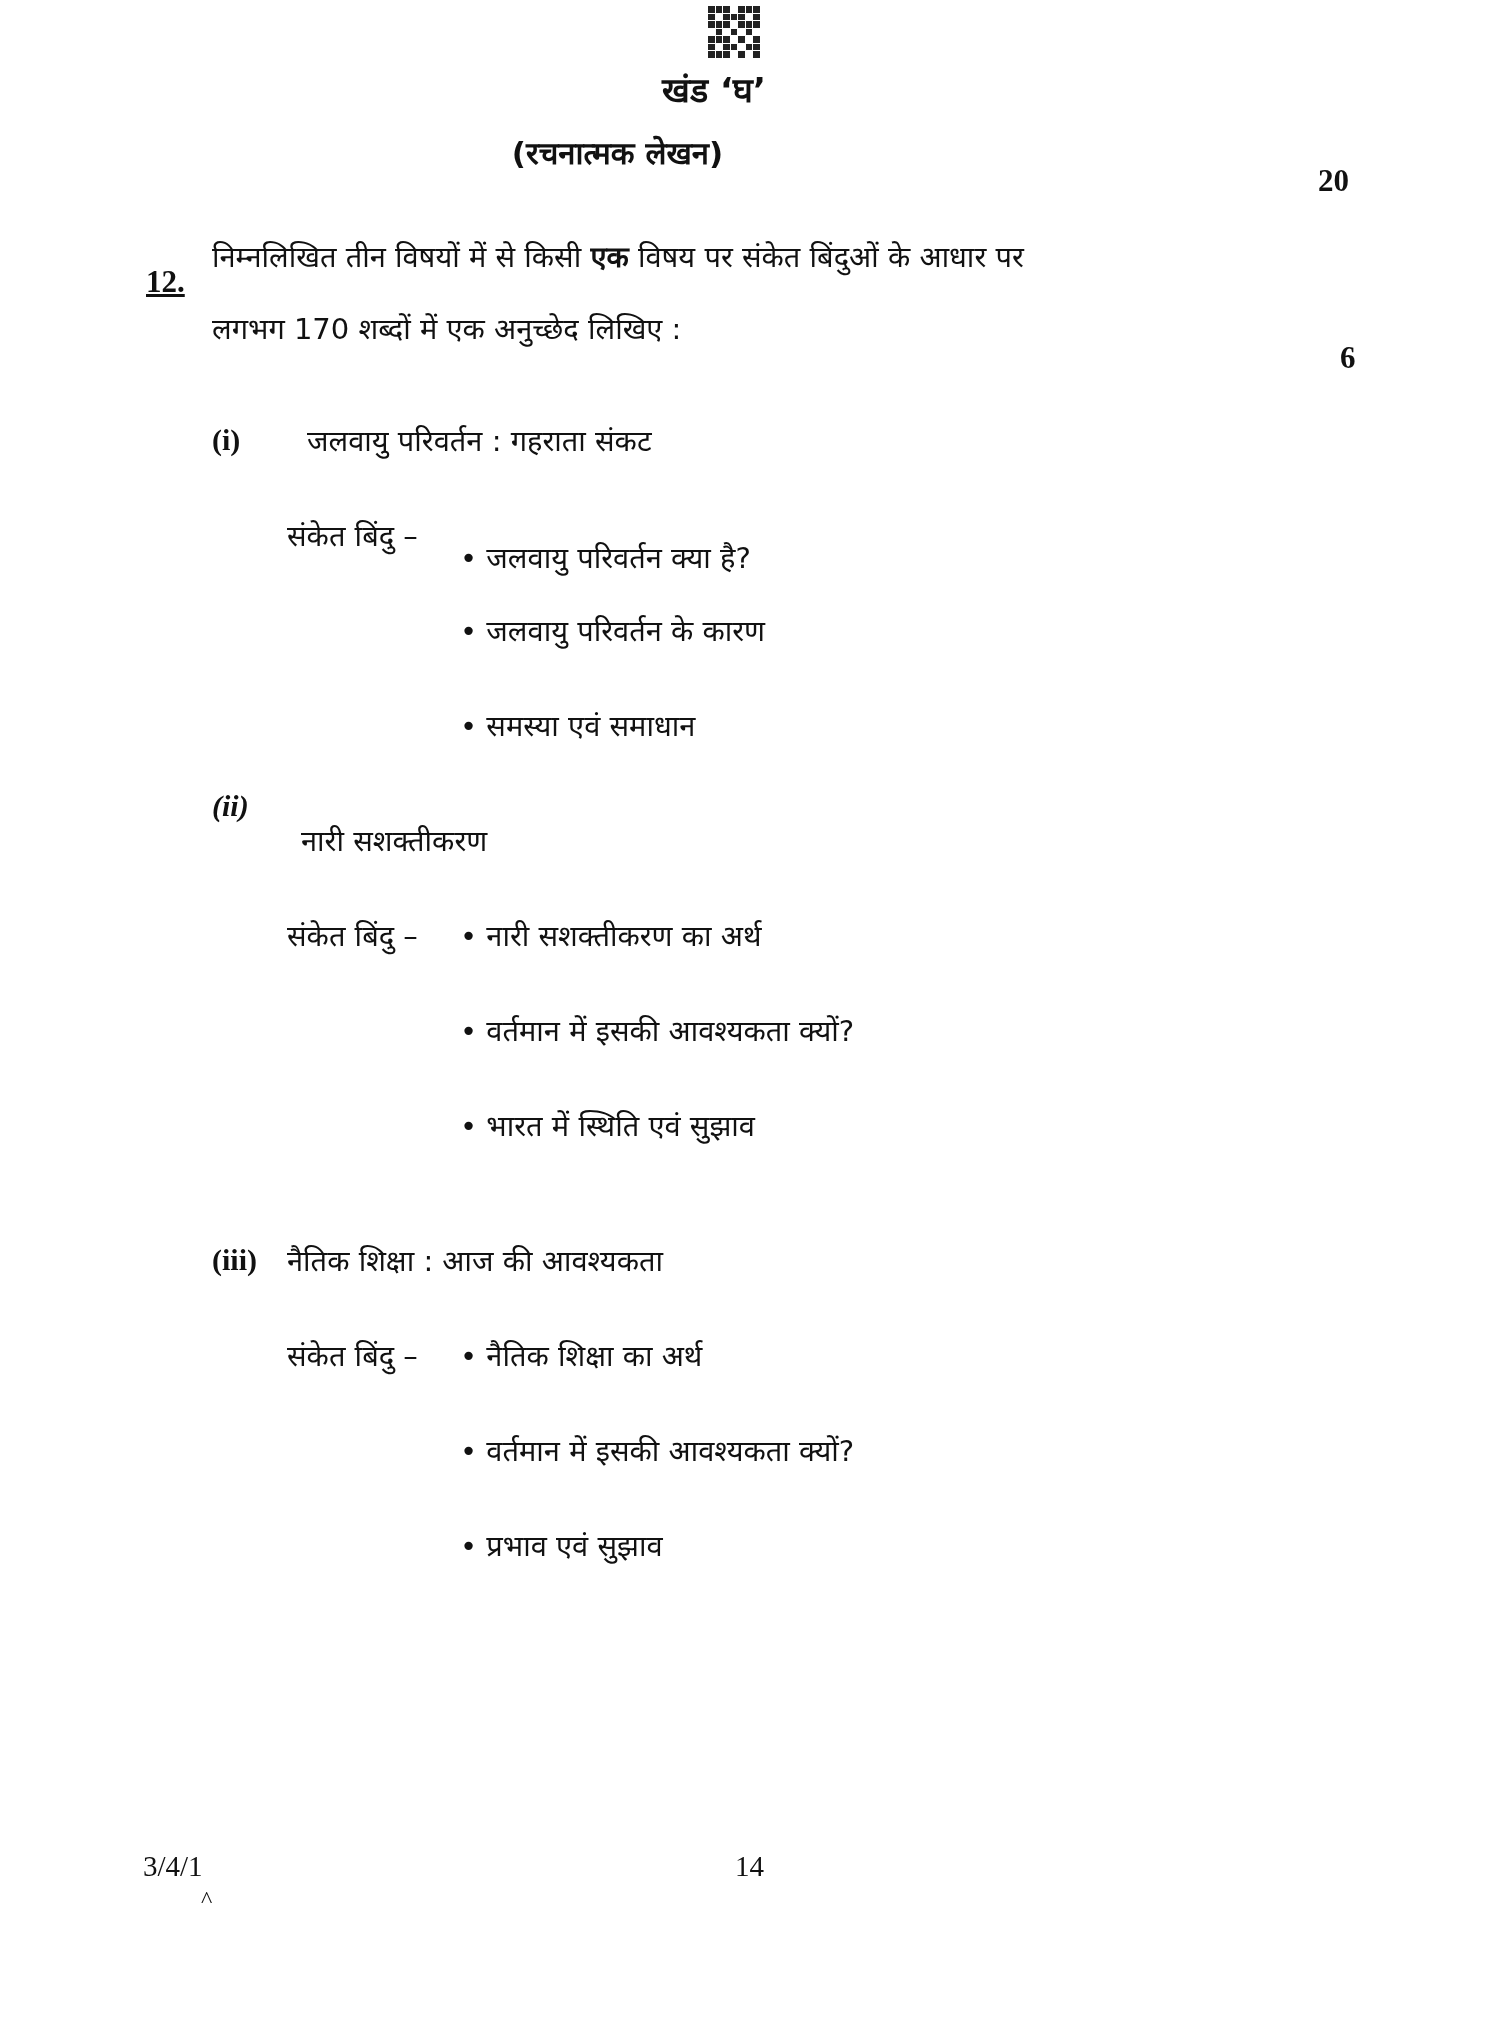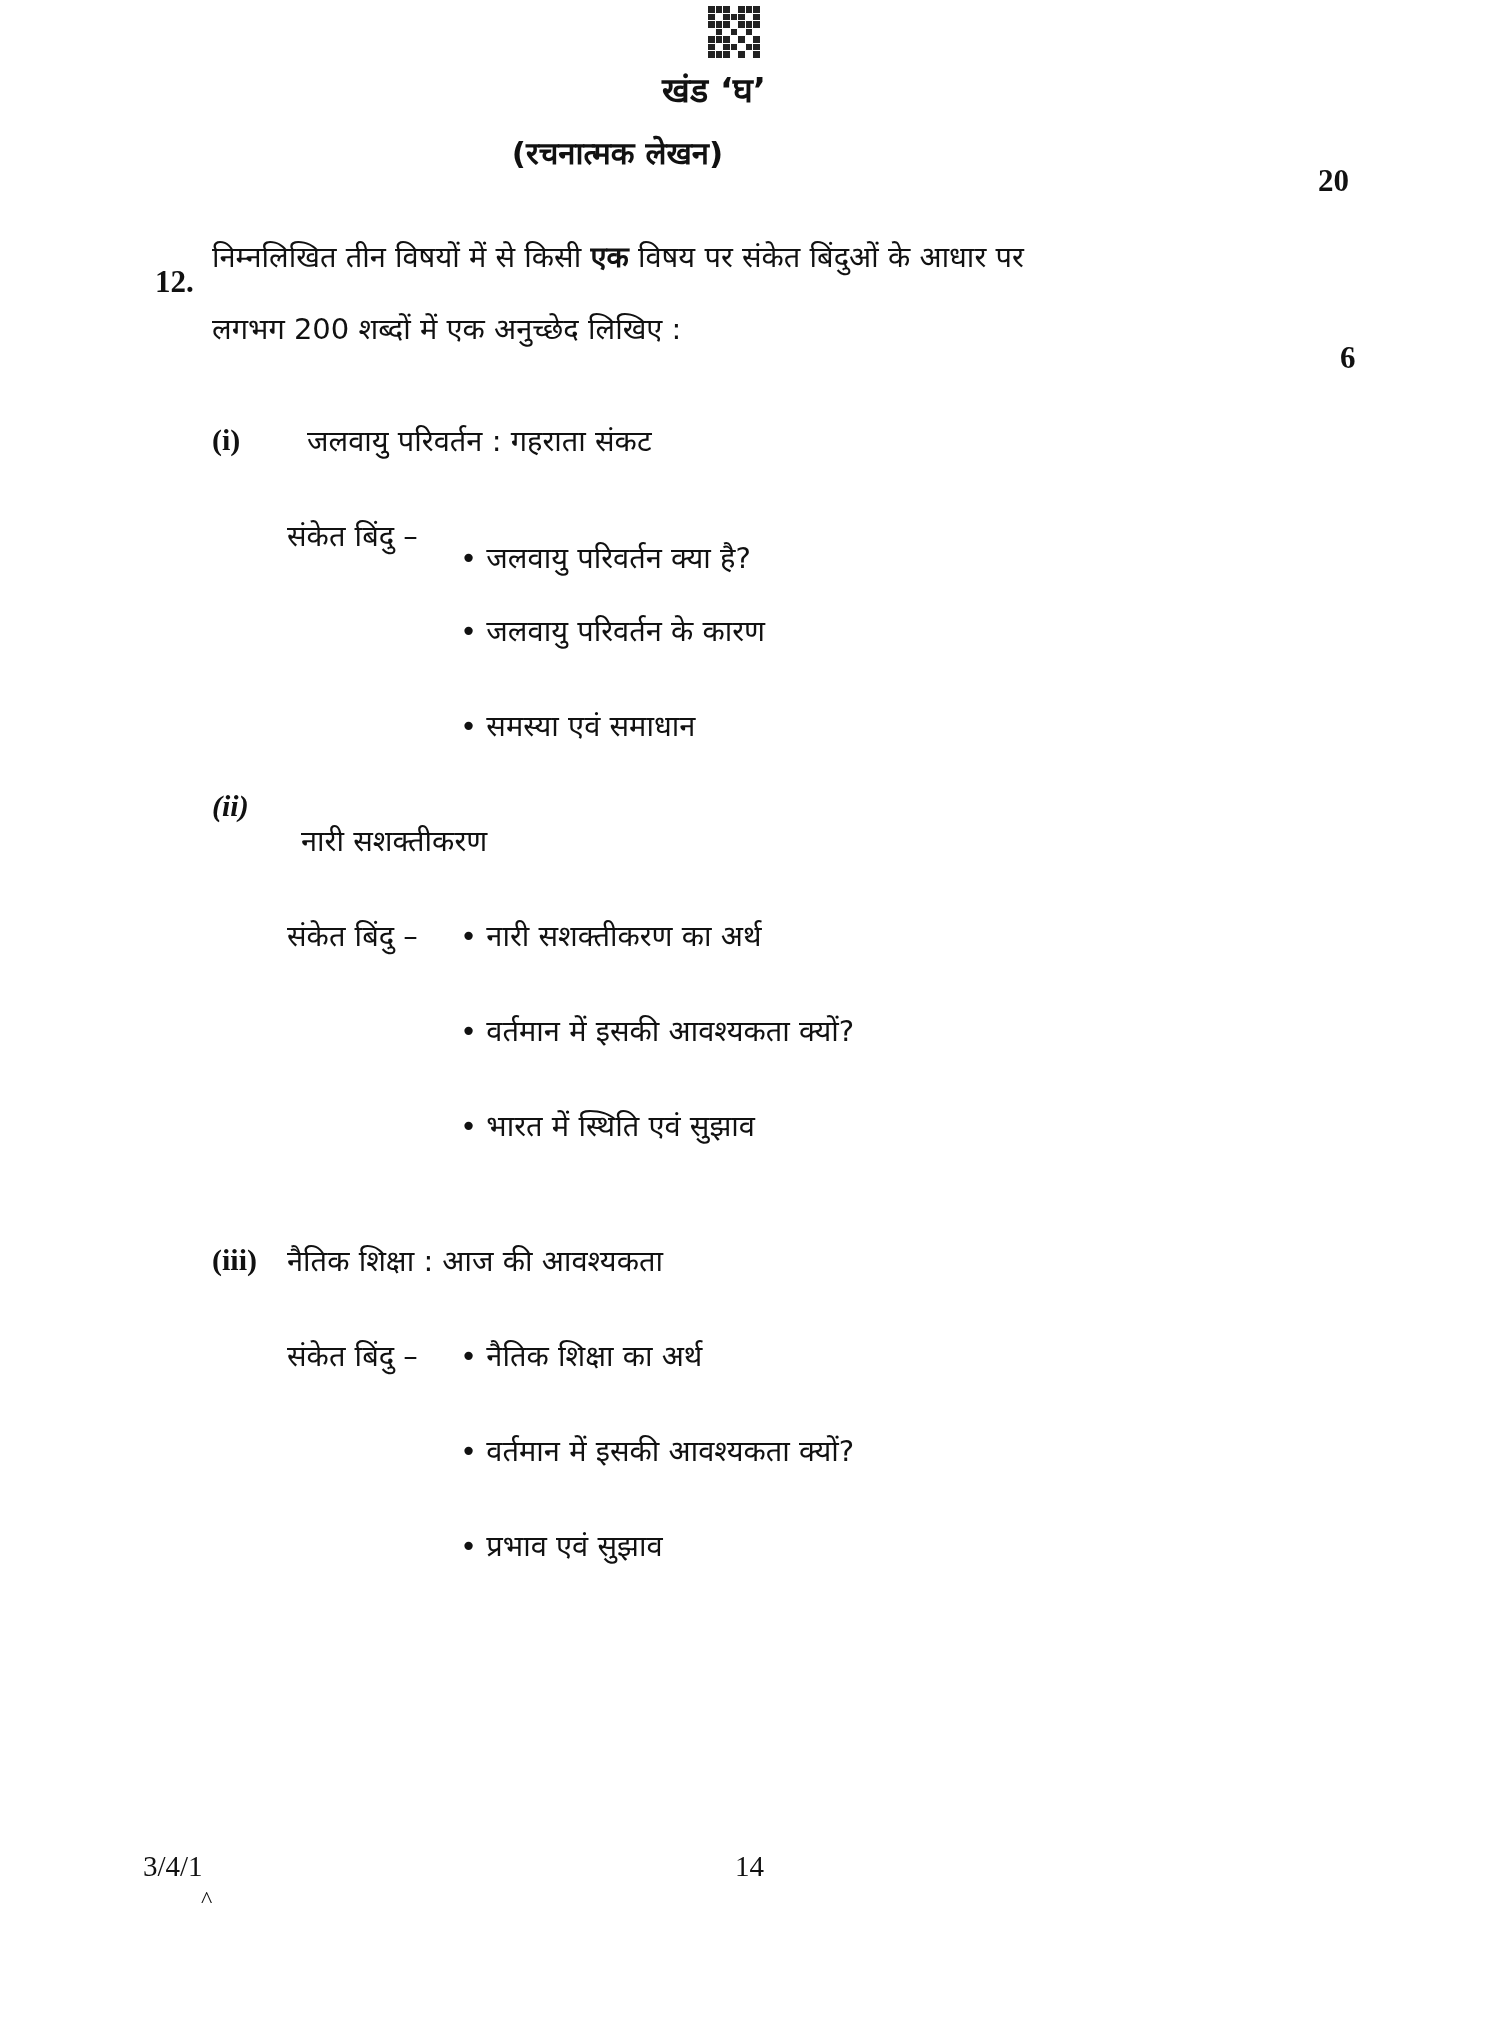--- a/index.html
+++ b/index.html
@@ -68,25 +68,25 @@
     <span class="w"></span>
     <span></span>
     <span class="w"></span>
     <span></span>
 </div>
 
 <div class="abs hindi section-title" style="left:0;width:1428px;text-align:center;top:66px;">खंड ‘घ’</div>
 <div class="abs hindi section-title" style="left:0;width:1235px;text-align:center;top:131px;font-size:31px;">(रचनात्मक लेखन)</div>
 <div class="abs num" style="left:1318px;top:131px;">20</div>
 
-<div class="abs num" style="left:155px;top:232px;">12.</div>
+<div class="abs num" style="left:146px;top:232px;text-decoration:underline;">12.</div>
 <div class="abs hindi" style="left:212px;top:228px;width:1060px;white-space:normal;margin-top:8px;">
   <span>निम्नलिखित तीन विषयों में से किसी <b>एक</b> विषय पर संकेत बिंदुओं के आधार पर</span>
 </div>
-<div class="abs hindi" style="left:212px;top:308px;">लगभग 200 शब्दों में एक अनुच्छेद लिखिए :</div>
+<div class="abs hindi" style="left:212px;top:308px;">लगभग 170 शब्दों में एक अनुच्छेद लिखिए :</div>
 <div class="abs num" style="left:1340px;top:308px;">6</div>
 
 <div>
   <div class="abs roman" style="left:212px;top:423px;">(i)</div>
   <div class="abs hindi" style="left:287px;top:420px;margin-left:20px;">जलवायु परिवर्तन : गहराता संकट</div>
   <div class="abs hindi" style="left:287px;top:515px;">संकेत बिंदु –</div>
   <div class="abs hindi" style="left:460px;top:537px;text-align:right;">• जलवायु परिवर्तन क्या है?</div>
   <div class="abs hindi" style="left:460px;top:610px;">• जलवायु परिवर्तन के कारण</div>
   <div class="abs hindi" style="left:460px;top:705px;">• समस्या एवं समाधान</div>
 </div>

